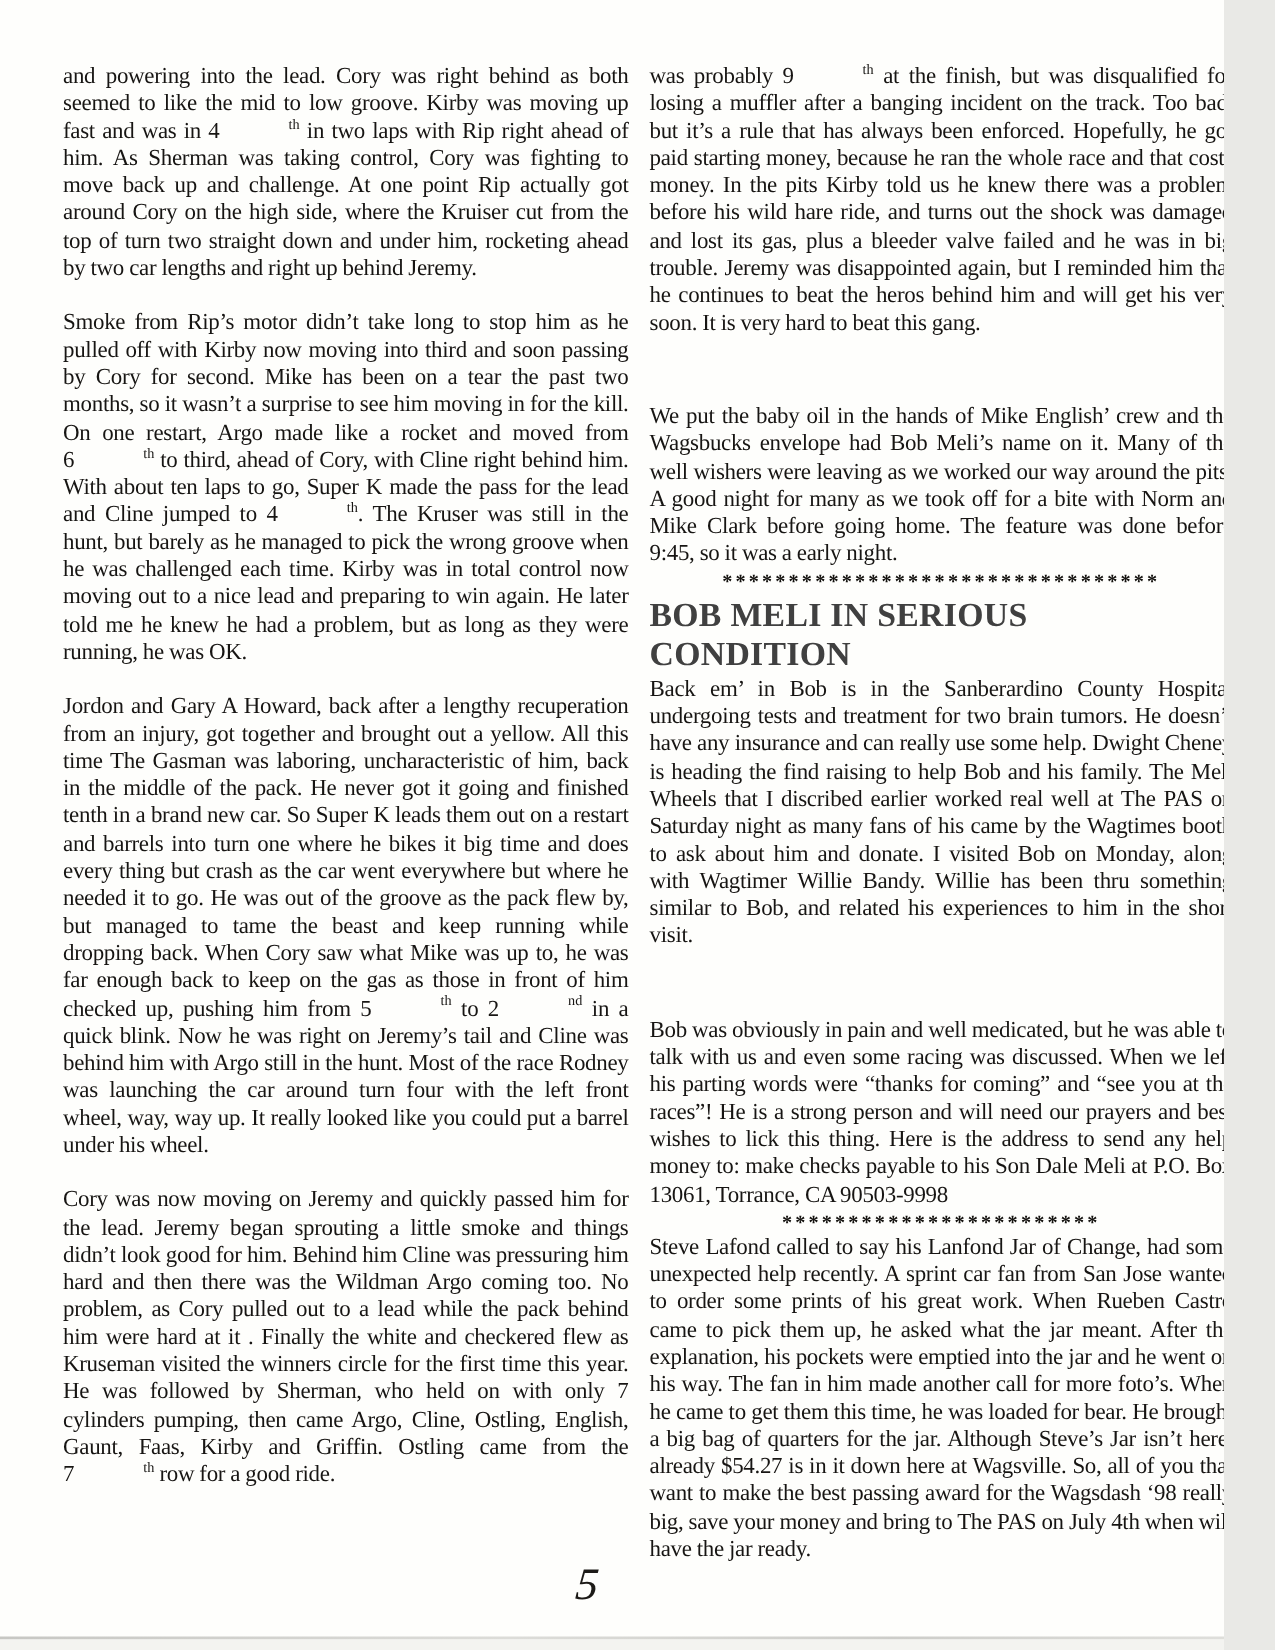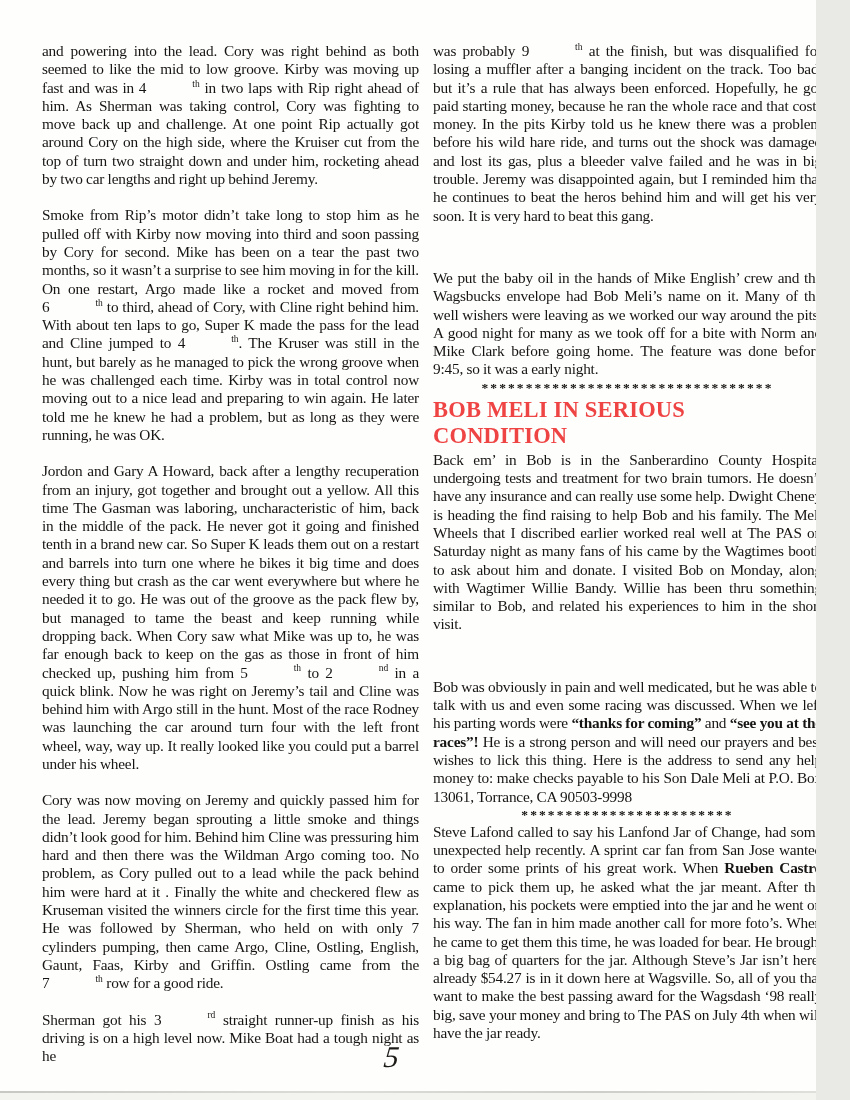--- a/index.html
+++ b/index.html
@@ -32,40 +32,40 @@
     word-spacing: -0.2px;
   }
   .col p.tight { margin-bottom: 0; margin-top: 44px; }
   .col sup {
     font-size: 9.5px;
     line-height: 0;
     vertical-align: super;
     letter-spacing: 0;
     padding-left: 46px;
   }
-  .col b { font-weight: bold; }
+  .col b { font-weight: normal; }
   .divider {
     text-align: center;
     font-weight: bold;
     font-size: 13.5px;
     line-height: 17px;
     letter-spacing: 2.1px;
     white-space: nowrap;
     margin: 0;
     color: #14120f;
   }
   .heading {
     margin: 1px 0 2px 0;
     font-size: 22.5px;
     line-height: 26px;
     font-weight: bold;
     letter-spacing: 0.2px;
     white-space: pre-wrap;
     text-align: left;
-    color: #ef4444;
+    color: #404040;
   }
   .page-number {
     position: absolute;
     left: 384px; top: 1040px;
     font-size: 30px;
     font-style: italic;
     color: #1c1a17;
     transform: skewX(-6deg);
   }
   .scan-line {
@@ -85,21 +85,20 @@
 </head>
 <body>
 
 <div class="page">
   <div class="columns">
     <div class="col col-left" id="col-left">
         <p><span>and powering into the lead. Cory was right behind as both seemed to like the mid to low groove. Kirby was moving up fast and was in 4</span><sup>th</sup><span> in two laps with Rip right ahead of him. As Sherman was taking control, Cory was fighting to move back up and challenge. At one point Rip actually got around Cory on the high side, where the Kruiser cut from the top of turn two straight down and under him, rocketing ahead by two car lengths and right up behind Jeremy.</span></p>
         <p><span>Smoke from Rip’s motor didn’t take long to stop him as he pulled off with Kirby now moving into third and soon passing by Cory for second. Mike has been on a tear the past two months, so it wasn’t a surprise to see him moving in for the kill. On one restart, Argo made like a rocket and moved from 6</span><sup>th</sup><span> to third, ahead of Cory, with Cline right behind him. With about ten laps to go, Super K made the pass for the lead and Cline jumped to 4</span><sup>th</sup><span>.  The Kruser was still in the hunt, but barely as he managed to pick the wrong groove when he was challenged each time. Kirby was in total control now moving out to a nice lead and preparing to win again. He later told me he knew he had a problem, but as long as they were running, he was OK.</span></p>
         <p><span>Jordon and Gary A Howard, back after a lengthy recuperation from an injury, got together and brought out a yellow. All this time The Gasman was laboring, uncharacteristic of him, back in the middle of the pack. He never got it going and finished tenth in a brand new car. So Super K leads them out on a restart and barrels into turn one where he bikes it big time and does every thing but crash as the car went everywhere but where he needed it to go. He was out of the groove as the pack flew by, but managed to tame the beast and keep running while dropping back. When Cory saw what Mike was up to, he was far enough back to keep on the gas as those in front of him checked up, pushing him from 5</span><sup>th</sup><span> to 2</span><sup>nd</sup><span> in a quick blink. Now he was right on Jeremy’s tail and Cline was behind him with Argo still in the hunt. Most of the race Rodney was launching the car around turn four with the left front wheel, way, way up. It really looked like you could put a barrel under his wheel.</span></p>
         <p><span>Cory was now moving on Jeremy and quickly passed him for the lead. Jeremy began sprouting a little smoke and things didn’t look good for him. Behind him Cline was pressuring him hard and then there was the Wildman Argo coming too. No problem, as Cory pulled out to a lead while the pack behind him were hard at it . Finally the white and checkered flew as Kruseman visited the winners circle for the first time this year. He was followed by Sherman, who held on with only 7 cylinders pumping, then came Argo, Cline, Ostling, English, Gaunt, Faas, Kirby and Griffin. Ostling came from the 7</span><sup>th</sup><span> row for a good ride.</span></p>
-        <p><span>Sherman got his 3</span><sup>rd</sup><span> straight runner-up finish as his driving is on a high level now. Mike Boat had a tough night as he</span></p>
       </div>
     <div class="col col-right" id="col-right">
         <p><span>was probably 9</span><sup>th</sup><span> at the finish, but was disqualified for losing a muffler after a banging incident on the track. Too bad, but it’s a rule that has always been enforced. Hopefully, he got paid starting money, because he ran the whole race and that costs money. In the pits Kirby told us he knew there was a problem before his wild hare ride, and turns out the shock was damaged and lost its gas, plus a bleeder valve failed and he was in big trouble. Jeremy was disappointed again, but I reminded him that he continues to beat the heros behind him and will get his very soon. It is very hard to beat this gang.</span></p>
         <p class="tight"><span>We put the baby oil in the hands of Mike English’ crew and the Wagsbucks envelope had Bob Meli’s name on it. Many of the well wishers were leaving as we worked our way around the pits. A good night for many as we took off for a bite with Norm and Mike Clark before going home. The feature was done before 9:45, so it was a early night.</span></p>
         <div class="divider">*********************************</div>
         <h2 class="heading">BOB MELI IN SERIOUS CONDITION</h2>
         <p><span>Back em’ in Bob is in the Sanberardino County Hospital undergoing tests and treatment for two brain tumors. He doesn’t have any insurance and can really use some help. Dwight Cheney is heading the find raising to help Bob and his family. The Meli Wheels that I discribed earlier worked real well at The PAS on Saturday night as many fans of his came by the Wagtimes booth to ask about him and donate. I visited Bob on Monday, along with Wagtimer Willie Bandy. Willie has been thru something similar to Bob, and related his experiences to him in the short visit.</span></p>
         <p class="tight"><span>Bob was obviously in pain and well medicated, but he was able to talk with us and even some racing was discussed. When we left his parting words were </span><b>“thanks for coming”</b><span> and </span><b>“see you at the races”!</b><span> He is a strong person and will need our prayers and best wishes to lick this thing. Here is the address to send any help money to: make checks payable to his Son Dale Meli at P.O. Box 13061, Torrance, CA 90503-9998</span></p>
         <div class="divider">************************</div>
         <p><span>Steve Lafond called to say his Lanfond Jar of Change, had some unexpected help recently. A sprint car fan from San Jose wanted to order some prints of his great work. When </span><b>Rueben Castro</b><span> came to pick them up, he asked what the jar meant. After the explanation, his pockets were emptied into the jar and he went on his way. The fan in him made another call for more foto’s. When he came to get them this time, he was loaded for bear. He brought a big bag of quarters for the jar. Although Steve’s Jar isn’t here, already $54.27 is in it down here at Wagsville. So, all of you that want to make the best passing award for the Wagsdash ‘98 really big, save your money and bring to The PAS on July 4th when will have the jar ready.</span></p>

